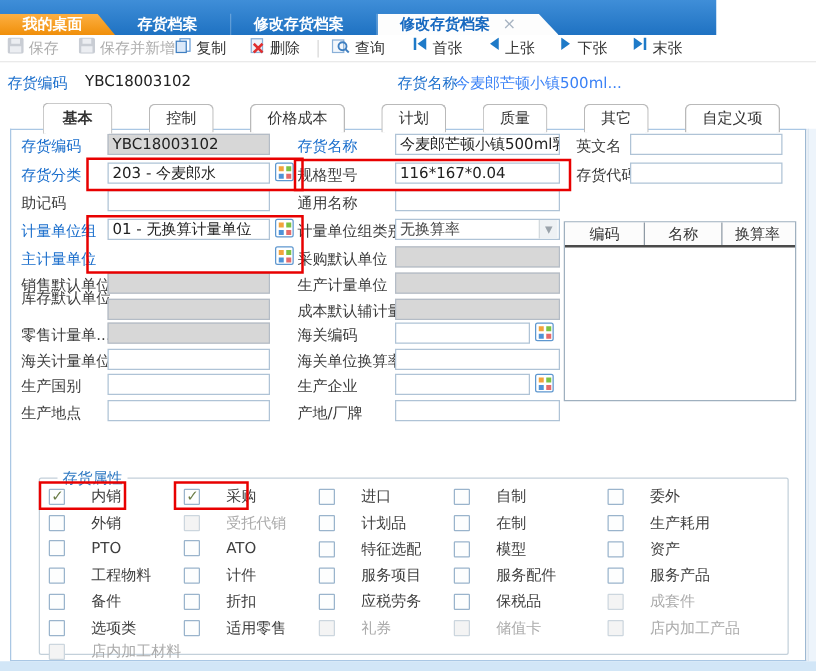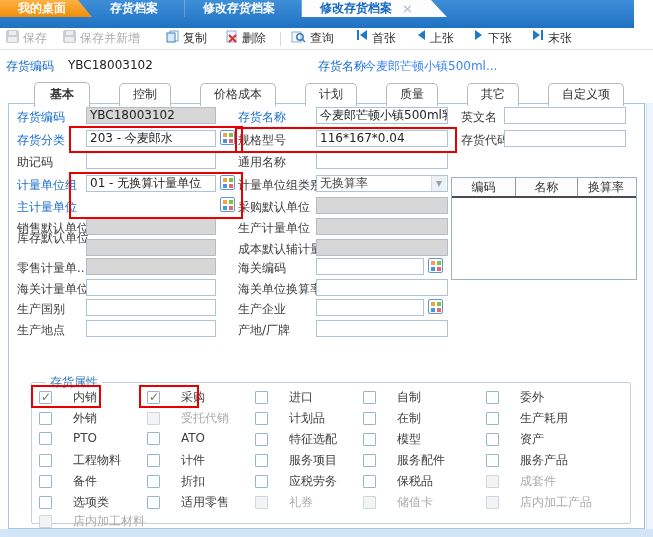--- a/index.html
+++ b/index.html
@@ -1,21 +1,21 @@
 <!DOCTYPE html>
 <html><head>
 <meta charset="utf-8">
 <style>
   html,body{margin:0;padding:0;background:#fff;}
   *{box-sizing:border-box;font-family:"DejaVu Sans","Liberation Sans",sans-serif;}
   #app{position:relative;width:653px;height:537px;background:#fff;overflow:hidden;font-size:12px;color:#333;}
 
   
-  .tabbar{position:absolute;left:0;top:0;width:634px;height:28px;
-          background:linear-gradient(#3f8ed8,#1f72c2);display:flex;align-items:flex-start;}
+  .tabbar{position:absolute;left:0;top:0;width:573px;height:28px;
+          background:linear-gradient(#3f8ed8,#1f72c2);display:flex;align-items:flex-end;}
   .wtab{display:flex;align-items:center;justify-content:center;color:#fff;font-weight:bold;
         padding:0 26px 0 18px;white-space:nowrap;cursor:pointer;}
   .wtab.orange{background:linear-gradient(#fdb043,#f08f0a);
         clip-path:polygon(0 0,calc(100% - 14px) 0,100% 100%,0 100%);}
   .wtab.blue{border-right:1px solid rgba(255,255,255,.25);}
   .wtab.activew{background:#fdfdfd;color:#1769c0;
         clip-path:polygon(0 0,calc(100% - 16px) 0,100% 100%,0 100%);padding-right:34px;}
   .wtab .close{margin-left:10px;color:#a8b4c2;font-weight:normal;font-size:13px;}
 
   
@@ -51,21 +51,21 @@
   .lk{position:absolute;width:15px;height:15px;border:1px solid #5e97cf;border-radius:2px;cursor:pointer;
       background:
         linear-gradient(#f2a33c,#f2a33c) 2px 2px/4px 4px no-repeat,
         linear-gradient(#7dc243,#7dc243) 8px 2px/4px 4px no-repeat,
         linear-gradient(#4f93d8,#4f93d8) 2px 8px/4px 4px no-repeat,
         linear-gradient(#e66a6a,#e66a6a) 8px 8px/4px 4px no-repeat,#fff;}
   .dd::after{content:"▾";position:absolute;right:1px;top:0;width:14px;height:15px;background:#eef1f4;
              color:#9aa2aa;text-align:center;line-height:14px;border-left:1px solid #d4dade;}
 
   
-  .utable{position:absolute;left:442px;top:73px;width:186px;height:103px;border:1px solid #9fb0bf;background:#fff;}
+  .utable{position:absolute;left:442px;top:73px;width:186px;height:144px;border:1px solid #9fb0bf;background:#fff;}
   .uthead{display:flex;height:20px;background:#fcfcfc;border-bottom:2px solid #4a4a4a;}
   .uthead span{flex:0 0 auto;text-align:center;line-height:19px;border-right:1px solid #8f9aa5;}
   .uthead span:nth-child(1){width:64px;}
   .uthead span:nth-child(2){width:62px;}
   .uthead span:nth-child(3){width:56px;border-right:none;}
 
   
   .fieldset{position:absolute;left:22px;top:278px;width:600px;height:142px;border:1px solid #c3d0da;border-radius:2px;}
   .legend{position:absolute;left:14px;top:-9px;background:#fff;padding:0 4px;color:#2f79c2;}
   .cb{position:absolute;display:flex;align-items:center;gap:21px;white-space:nowrap;color:#404040;cursor:pointer;}
@@ -109,21 +109,21 @@
     <div class="tbtn disabled" style="margin-left:16px">
       <span class="navicon">
           <svg width="13" height="13">
             <rect width="13" height="13" rx="2" fill="#c9cdd4"></rect>
             <rect x="3" y="1" width="7" height="4" fill="#eceef2"></rect>
             <rect x="2" y="7" width="9" height="5" fill="#eceef2"></rect>
           </svg>
         </span>
       <span>保存并新增</span>
     </div>
-    <div class="tbtn" style="margin-left:26px">
+    <div class="tbtn" style="">
       <span class="navicon">
           <svg width="13" height="13">
             <rect x="4" y="1" width="8" height="10" fill="#fff" stroke="#6b9fd8"></rect>
             <rect x="1" y="3" width="8" height="9" fill="#dbe9f9" stroke="#3f7fc1"></rect>
           </svg>
         </span>
       <span>复制</span>
     </div>
     <div class="tbtn" style="margin-left:18px">
       <span class="navicon">

